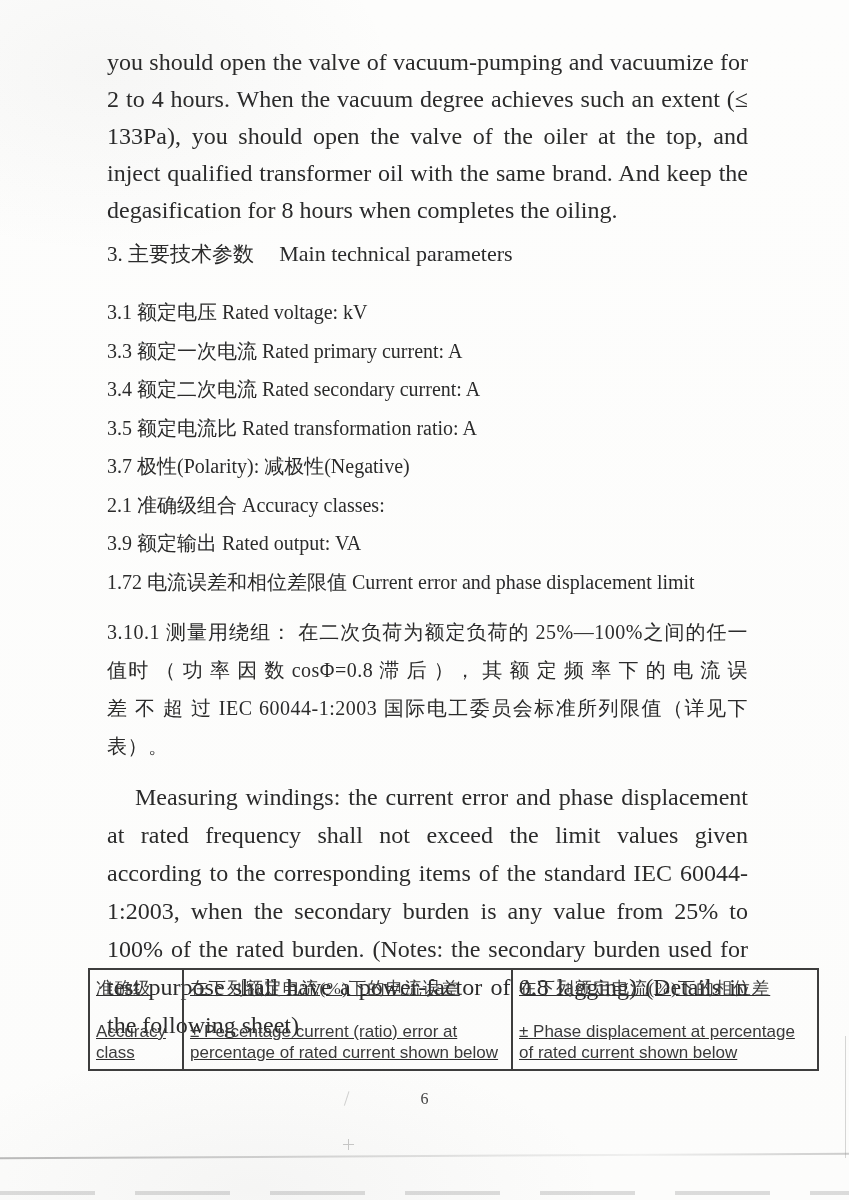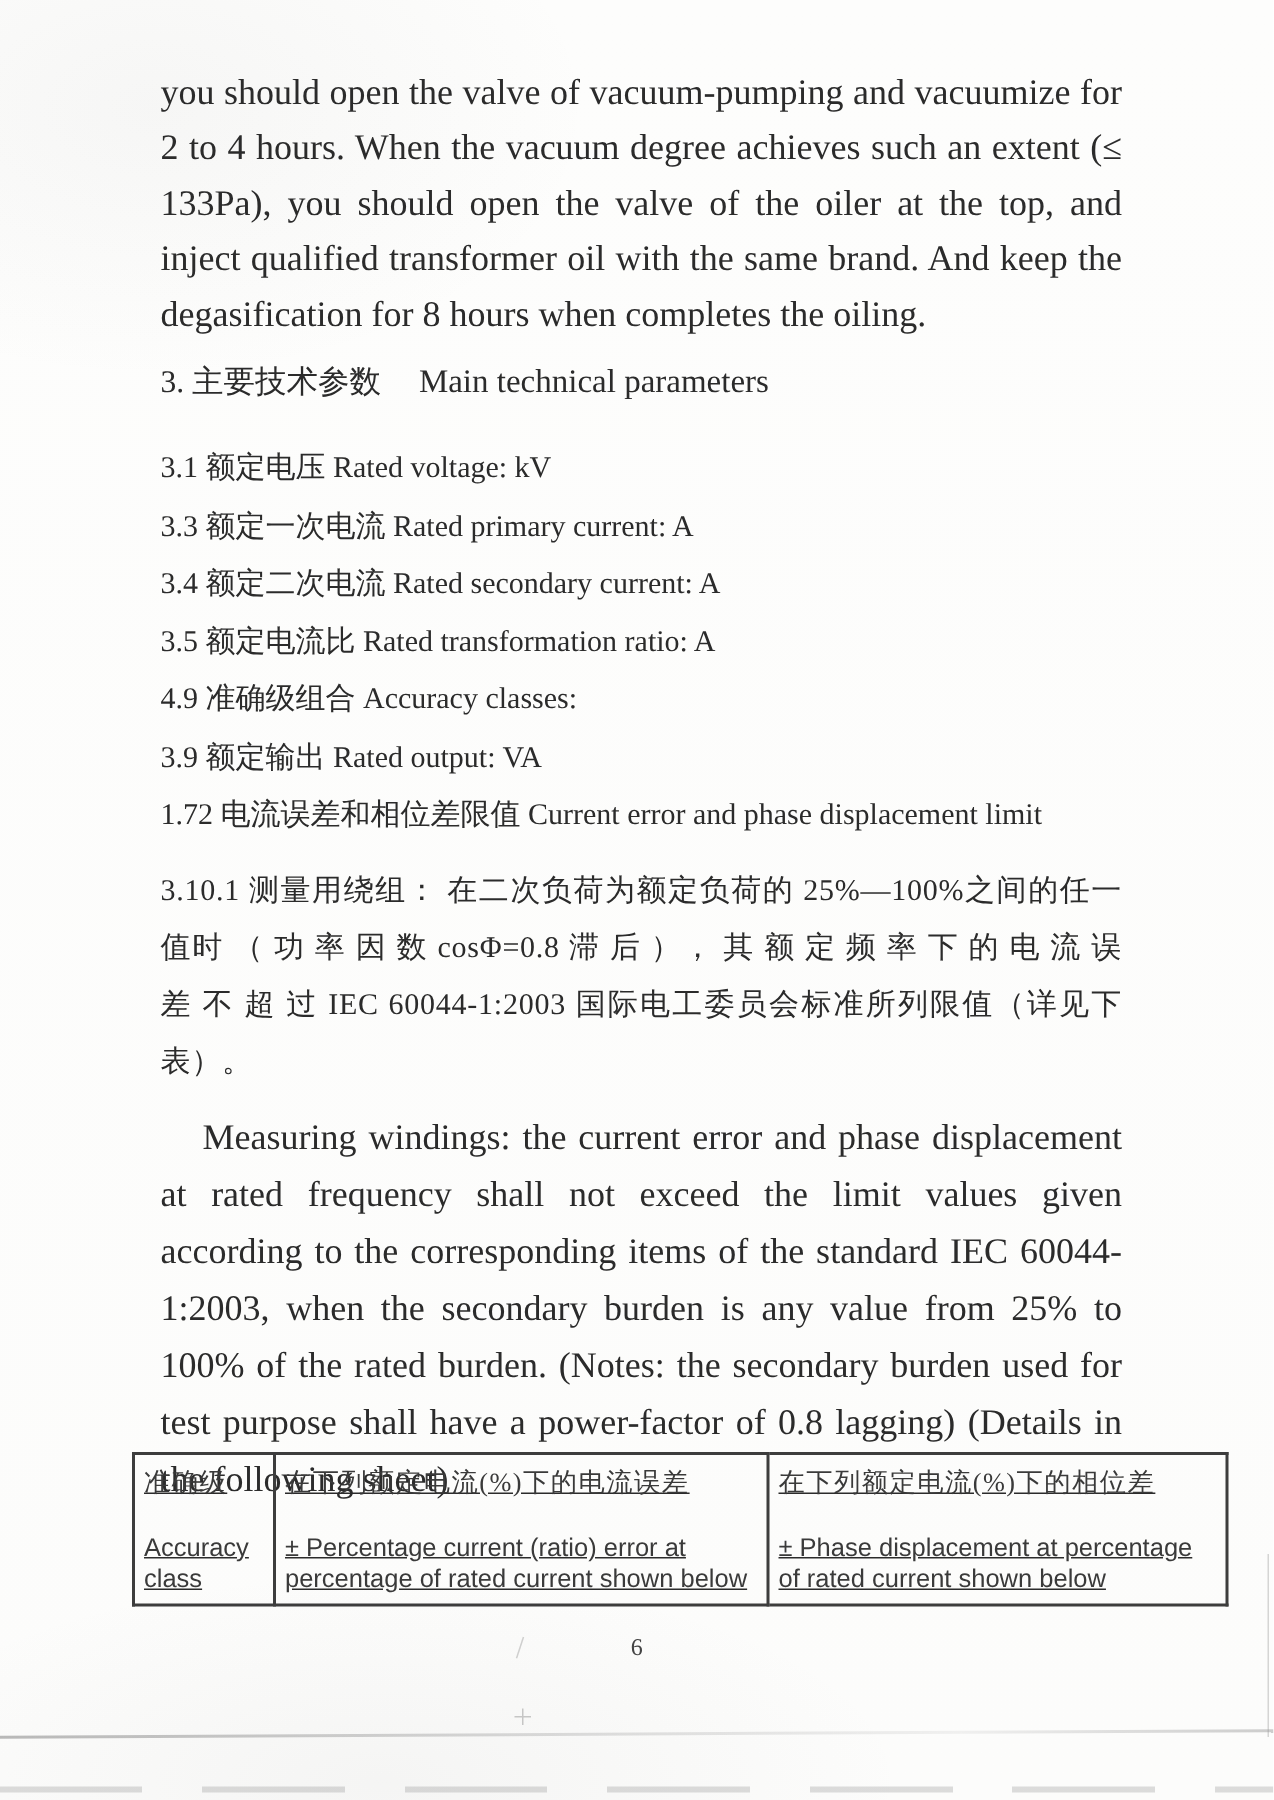--- a/index.html
+++ b/index.html
@@ -130,21 +130,22 @@
     <h3 class="section-heading">
       <span class="zh">3.  主要技术参数</span>
       <span class="en">Main technical parameters</span>
     </h3>
 
     <div class="items">
       <div class="item">3.1  额定电压 Rated voltage: kV</div>
       <div class="item">3.3  额定一次电流  Rated primary current: A</div>
       <div class="item">3.4  额定二次电流 Rated secondary current: A</div>
       <div class="item">3.5  额定电流比  Rated transformation ratio: A</div>
-      <div class="item">4.9  准确级组合  Accuracy classes:</div>
+      <div class="item">3.7  极性(Polarity):  减极性(Negative)</div>
+      <div class="item">2.1  准确级组合  Accuracy classes:</div>
       <div class="item">3.9  额定输出 Rated output: VA</div>
       <div class="item">1.72  电流误差和相位差限值 Current error and phase displacement limit</div>
     </div>
 
     <p class="body-text para-zh">3.10.1 测量用绕组： 在二次负荷为额定负荷的 25%—100%之间的任一值时 （ 功 率 因 数 cosΦ=0.8 滞 后 ）， 其 额 定 频 率 下 的 电 流 误 差 不 超 过 IEC 60044-1:2003 国际电工委员会标准所列限值（详见下表）。</p>
 
     <p class="body-text para-measuring">Measuring windings: the current error and phase displacement at rated frequency shall not exceed the limit values given according to the corresponding items of the standard IEC 60044-1:2003, when the secondary burden is any value from 25% to 100% of the rated burden. (Notes: the secondary burden used for test purpose shall have a power-factor of 0.8 lagging) (Details in the following sheet)</p>
 
   </div>
 

